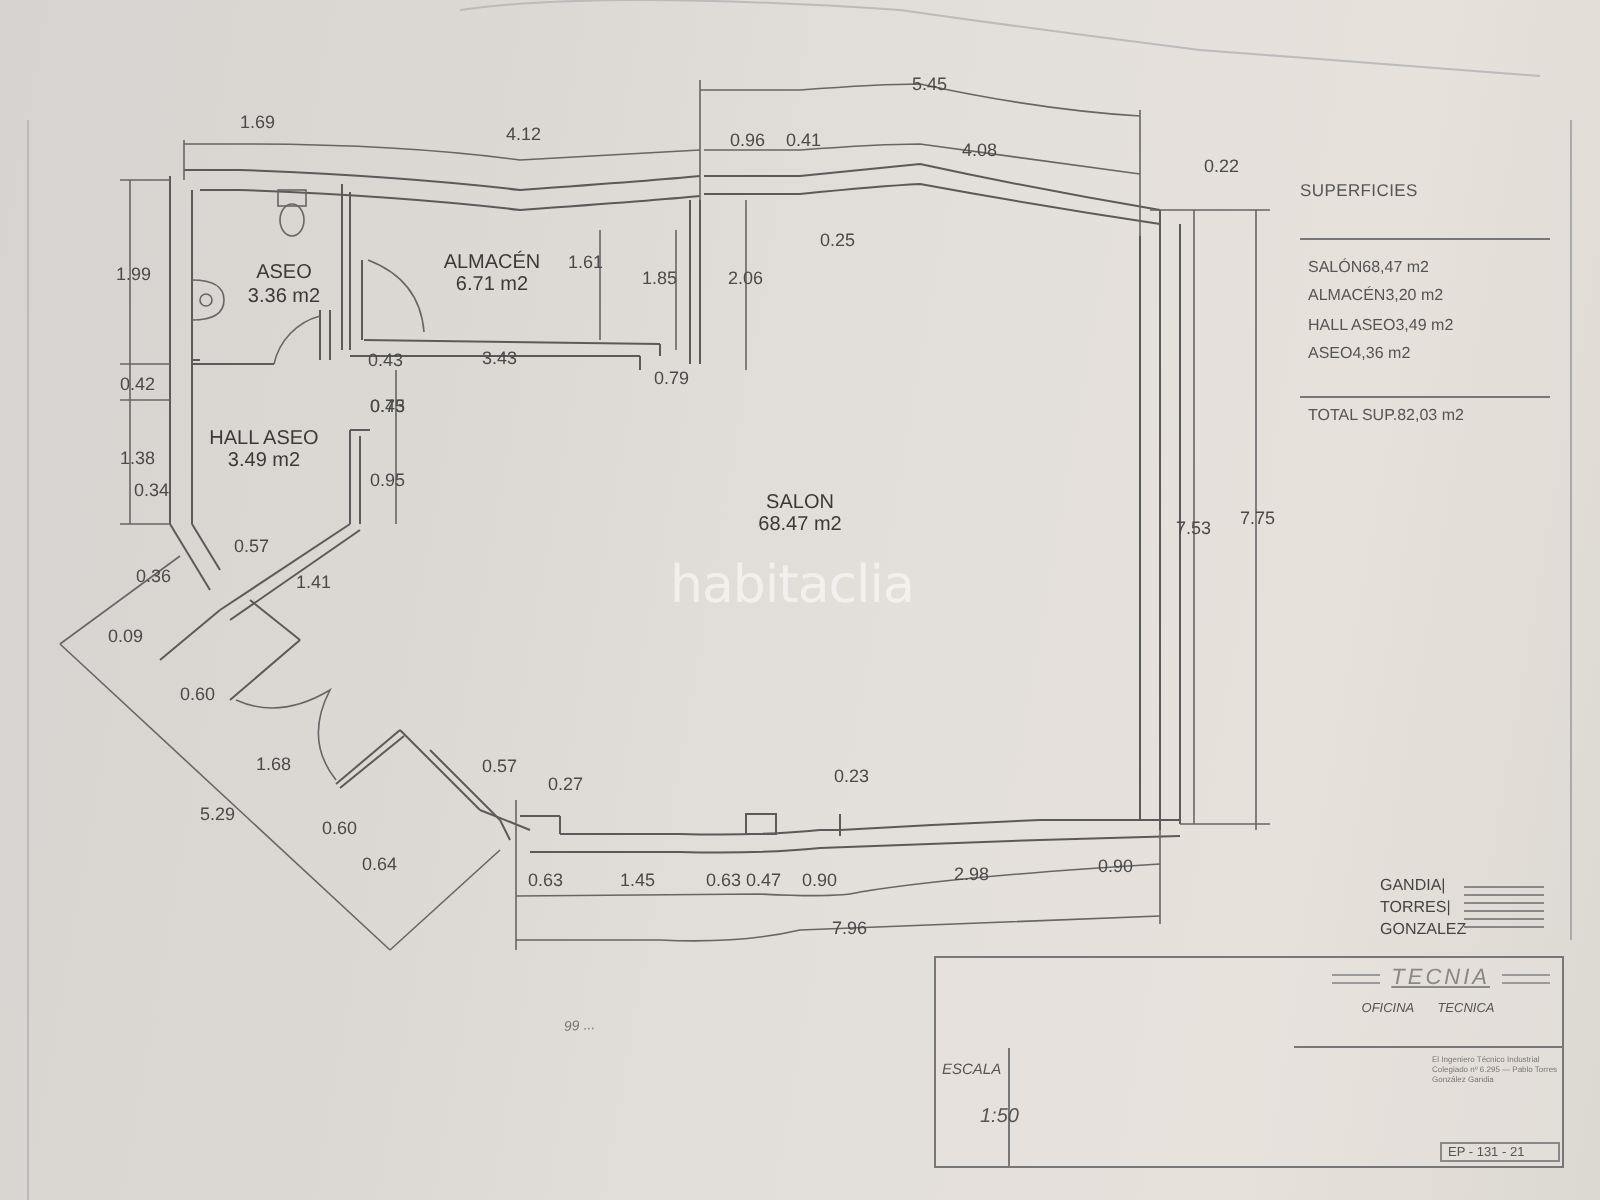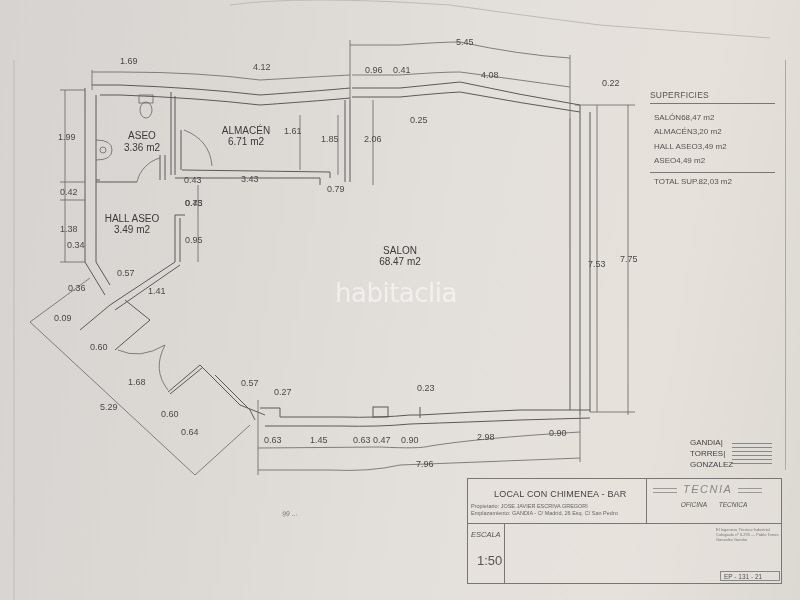--- a/index.html
+++ b/index.html
@@ -13,47 +13,47 @@
     #plan { position: absolute; left: 0; top: 0; width: 800px; height: 600px; }
     .dim { font-family: "Liberation Sans", sans-serif; font-size: 9px; fill: #4a4a4a; }
     .room { font-family: "Liberation Sans", sans-serif; font-size: 10px; fill: #3a3a3a; text-anchor: middle; }
     .wall { stroke: #5a5a5a; stroke-width: 1; fill: none; }
     .dl { stroke: #666; stroke-width: 0.8; fill: none; }
 
     .sup-table {
       position: absolute; left: 650px; top: 90px; width: 125px;
       font-size: 8px; color: #555;
     }
-    .sup-title { font-size: 8.5px; padding-bottom: 3px; border-bottom: 1px solid #777; margin-bottom: 6px; letter-spacing: 0.2px;}
+    .sup-title { font-size: 8.5px; padding-bottom: 19px; border-bottom: 1px solid #777; margin-bottom: 6px; letter-spacing: 0.2px;}
     .sup-row { display: flex; justify-content: flex-start; height: 14.5px; align-items: center; padding-left: 4px; padding-right: 10px; }
-    .sup-total { border-top: 1px solid #777; margin-top: 4px; padding-top: 1px; }
+    .sup-total { border-top: 1px solid #777; margin-top: 14px; padding-top: 1px; }
     .sup-border { position: absolute; left: 785px; top: 60px; width: 1px; height: 410px; background: #aaa; }
 
     .signature {
       position: absolute; left: 690px; top: 437px; font-size: 8px; color: #444; line-height: 11px;
     }
     .sig-fine { position: absolute; left: 732px; top: 440px; width: 40px; }
     .sig-fine div { height: 1px; background: #888; margin: 3px 0; }
 
     .title-block {
       position: absolute; left: 467px; top: 478px; width: 313px; height: 104px;
       border: 1px solid #777; background: rgba(232,228,222,0.4);
     }
     .tb-top-left { position: absolute; left: 0; top: 0; width: 178px; height: 44px; border-right: 1px solid #777; border-bottom: 1px solid #777; }
     .tb-top-right { position: absolute; left: 179px; top: 0; width: 134px; height: 44px; border-bottom: 1px solid #777; }
     .tb-project { position: absolute; left: 26px; top: 10px; font-size: 9px; color: #444; letter-spacing: 0.2px; }
     .tb-owner, .tb-location { position: absolute; left: 3px; font-size: 5.5px; color: #666; white-space: nowrap; }
     .tb-owner { top: 24px; }
     .tb-location { top: 31px; }
-    .tb-tecnia { position: absolute; left: 0; width: 134px; top: 4px; text-align: left; font-size: 11px; font-style: italic; color: #888; letter-spacing: 1.5px; }
+    .tb-tecnia { position: absolute; left: 0; width: 134px; top: 4px; text-align: right; font-size: 11px; font-style: italic; color: #888; letter-spacing: 1.5px; text-decoration: underline; }
     .tb-tecnia::before, .tb-tecnia::after { content: ""; display: inline-block; width: 24px; height: 3px; border-top: 1px solid #999; border-bottom: 1px solid #999; vertical-align: middle; margin: 0 6px; }
     .tb-oficina { position: absolute; left: 0; width: 134px; top: 22px; text-align: center; font-size: 6.5px; font-style: italic; color: #555; word-spacing: 10px; }
     .tb-scale-col { position: absolute; left: 0; top: 45px; width: 36px; height: 59px; border-right: 1px solid #777; text-align: center; }
     .tb-escala { position: absolute; left: 3px; top: 6px; font-size: 7.5px; font-style: italic; color: #555; }
-    .tb-scale { position: absolute; left: 9px; top: 29px; font-size: 13px; color: #555; }
+    .tb-scale { position: absolute; left: 22px; top: 29px; font-size: 10px; font-style: italic; color: #555; }
     .tb-main-title { position: absolute; left: 84px; top: 62px; font-size: 13px; color: #555; letter-spacing: 0.3px; }
     .tb-stamp { position: absolute; left: 248px; top: 48px; width: 64px; font-size: 4px; color: #777; line-height: 5px; }
     .tb-code { position: absolute; left: 252px; top: 92px; width: 60px; height: 10px; border: 1px solid #888; font-size: 6.5px; color: #555; line-height: 10px; padding-left: 3px; box-sizing: border-box;}
 
     .watermark {
       position: absolute; left: 335px; top: 278px; font-size: 26px; color: rgba(255,255,255,0.55);
       font-family: "DejaVu Sans", sans-serif; letter-spacing: -0.5px;
     }
     .handwriting {
       position: absolute; left: 282px; top: 510px; font-size: 7px; color: #777; font-style: italic; transform: rotate(-4deg);
@@ -228,21 +228,21 @@
   <div class="sup-row">
     <span>ALMACÉN</span>
     <span>3,20 m2</span>
   </div>
   <div class="sup-row">
     <span>HALL ASEO</span>
     <span>3,49 m2</span>
   </div>
   <div class="sup-row">
     <span>ASEO</span>
-    <span>4,49 m2</span>
+    <span>4,36 m2</span>
   </div>
   <div class="sup-row sup-total">
     <span>TOTAL SUP.</span>
     <span>82,03 m2</span>
   </div>
 </div>
 
 <div class="signature">
   <div>GANDIA|</div>
   <div>TORRES|</div>
@@ -254,25 +254,20 @@
     <div></div>
     <div></div>
     <div></div>
     <div></div>
 </div>
 
 <div class="watermark">habitaclia</div>
 <div class="handwriting">99 ... </div>
 
 <div class="title-block">
-  <div class="tb-top-left">
-    <div class="tb-project">LOCAL CON CHIMENEA - BAR</div>
-    <div class="tb-owner">Propietario: JOSE JAVIER ESCRIVA GREGORI</div>
-    <div class="tb-location">Emplazamiento: GANDIA - C/ Madrid, 26 Esq. C/ San Pedro</div>
-  </div>
   <div class="tb-top-right">
     <div class="tb-tecnia">TECNIA</div>
     <div class="tb-oficina">OFICINA TECNICA</div>
   </div>
   <div class="tb-scale-col">
     <div class="tb-escala">ESCALA</div>
     <div class="tb-scale">1:50</div>
   </div>
   <div class="tb-stamp">El Ingeniero Técnico Industrial Colegiado nº 6.295 — Pablo Torres González Gandia</div>
   <div class="tb-code">EP - 131 - 21</div>

